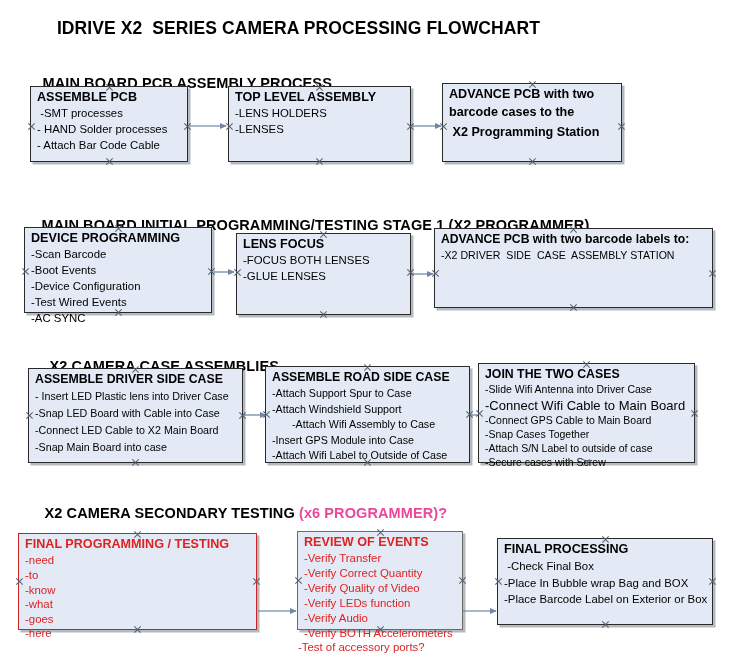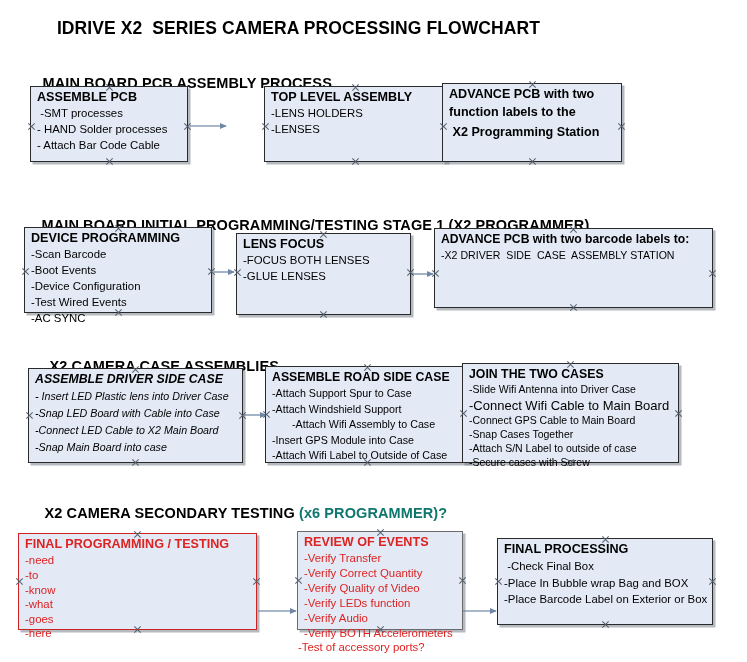--- a/index.html
+++ b/index.html
@@ -42,21 +42,21 @@
   
   .section-heading {
     position: absolute;
     font-size: 14.5px;
     font-weight: bold;
     color: #000;
     white-space: pre;
     letter-spacing: 0.1px;
   }
   .section-heading .accent-red {
-    color: #0f766e;
+    color: #ec4899;
   }
 
   
   .flow-box {
     position: absolute;
     box-sizing: border-box;
     background: #e3eaf5;
     border: 1.2px solid #2a2a2a;
     box-shadow: 2.5px 2.5px 0 rgba(120,128,140,0.55);
     padding: 3px 5px 3px 6px;
@@ -165,36 +165,36 @@
       <div class="box-line"> -SMT processes</div>
       <div class="box-line">- HAND Solder processes</div>
       <div class="box-line">- Attach Bar Code Cable</div>
     </div>
     <span class="handle" style="left:50%; top:0;"></span>
     <span class="handle" style="left:50%; top:100%;"></span>
     <span class="handle" style="left:0; top:53%;"></span>
     <span class="handle" style="left:100%; top:53%;"></span>
   </div>
 
-  <div class="flow-box" style="left:228px; top:86px; width:183px; height:76px;margin-left:36px;">
+  <div class="flow-box" style="left:228px; top:86px; width:183px; height:76px;">
     <div class="box-title">TOP LEVEL ASSEMBLY</div>
     <div class="box-lines">
       <div class="box-line">-LENS HOLDERS</div>
       <div class="box-line">-LENSES</div>
     </div>
     <span class="handle" style="left:50%; top:0;"></span>
     <span class="handle" style="left:50%; top:100%;"></span>
     <span class="handle" style="left:0; top:53%;"></span>
     <span class="handle" style="left:100%; top:53%;"></span>
   </div>
 
   <div class="flow-box loose" style="left:442px; top:83px; width:180px; height:79px;">
     <div class="box-title">ADVANCE PCB with two</div>
     <div class="box-lines">
-      <div class="box-line" style="font-size:12.6px;font-weight:bold;">function labels to the</div>
+      <div class="box-line" style="font-size:12.6px;font-weight:bold;">barcode cases to the</div>
       <div class="box-line" style="font-size:12.6px;font-weight:bold;"> X2 Programming Station</div>
     </div>
     <span class="handle" style="left:50%; top:0;"></span>
     <span class="handle" style="left:50%; top:100%;"></span>
     <span class="handle" style="left:0; top:55%;"></span>
     <span class="handle" style="left:100%; top:55%;"></span>
   </div>
 
   <div class="section-heading" style="left:25px; top:201px;">
     <span>MAIN BOARD INITIAL PROGRAMMING/TESTING STAGE 1 (X2 PROGRAMMER)</span>
@@ -235,21 +235,21 @@
     <span class="handle" style="left:50%; top:0;"></span>
     <span class="handle" style="left:50%; top:100%;"></span>
     <span class="handle" style="left:0; top:57%;"></span>
     <span class="handle" style="left:100%; top:57%;"></span>
   </div>
 
   <div class="section-heading" style="left:33px; top:342px;">
     <span>X2 CAMERA CASE ASSEMBLIES</span>
   </div>
 
-  <div class="flow-box" style="left:28px; top:368px; width:215px; height:95px;font-style:italic;">
+  <div class="flow-box" style="left:28px; top:368px; width:215px; height:95px;">
     <div class="box-title" style="font-size:12.3px;">ASSEMBLE DRIVER SIDE CASE</div>
     <div class="box-lines">
       <div class="box-line" style="font-size:10.7px;line-height:1.58;">- Insert LED Plastic lens into Driver Case</div>
       <div class="box-line" style="font-size:10.7px;line-height:1.58;">-Snap LED Board with Cable into Case</div>
       <div class="box-line" style="font-size:10.7px;line-height:1.58;">-Connect LED Cable to X2 Main Board</div>
       <div class="box-line" style="font-size:10.7px;line-height:1.58;">-Snap Main Board into case</div>
     </div>
     <span class="handle" style="left:50%; top:0;"></span>
     <span class="handle" style="left:50%; top:100%;"></span>
     <span class="handle" style="left:0; top:50%;"></span>
@@ -264,21 +264,21 @@
       <div class="box-line" style="font-size:10.7px;line-height:1.45;margin-left:20px;">-Attach Wifi Assembly to Case</div>
       <div class="box-line" style="font-size:10.7px;line-height:1.45;">-Insert GPS Module into Case</div>
       <div class="box-line" style="font-size:10.7px;line-height:1.45;">-Attach Wifi Label to Outside of Case</div>
     </div>
     <span class="handle" style="left:50%; top:0;"></span>
     <span class="handle" style="left:50%; top:100%;"></span>
     <span class="handle" style="left:0; top:50%;"></span>
     <span class="handle" style="left:100%; top:50%;"></span>
   </div>
 
-  <div class="flow-box" style="left:462px; top:363px; width:217px; height:100px;">
+  <div class="flow-box" style="left:478px; top:363px; width:217px; height:100px;">
     <div class="box-title" style="font-size:12.3px;">JOIN THE TWO CASES</div>
     <div class="box-lines">
       <div class="box-line" style="font-size:10.5px;line-height:1.33;">-Slide Wifi Antenna into Driver Case</div>
       <div class="box-line" style="font-size:13px;line-height:1.33;">-Connect Wifi Cable to Main Board</div>
       <div class="box-line" style="font-size:10.5px;line-height:1.33;">-Connect GPS Cable to Main Board</div>
       <div class="box-line" style="font-size:10.5px;line-height:1.33;">-Snap Cases Together</div>
       <div class="box-line" style="font-size:10.5px;line-height:1.33;">-Attach S/N Label to outside of case</div>
       <div class="box-line" style="font-size:10.5px;line-height:1.33;">-Secure cases with Screw</div>
     </div>
     <span class="handle" style="left:50%; top:0;"></span>

